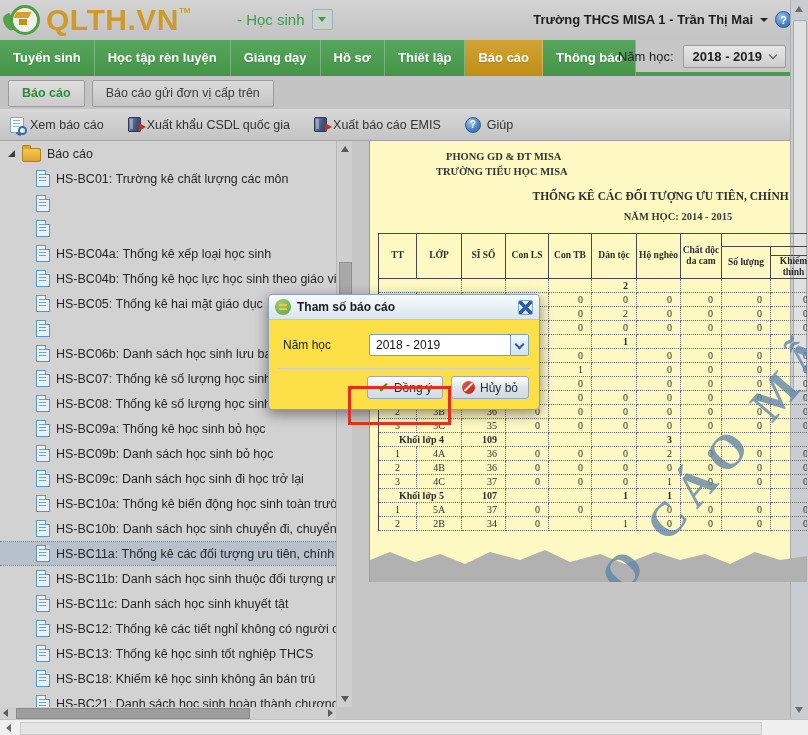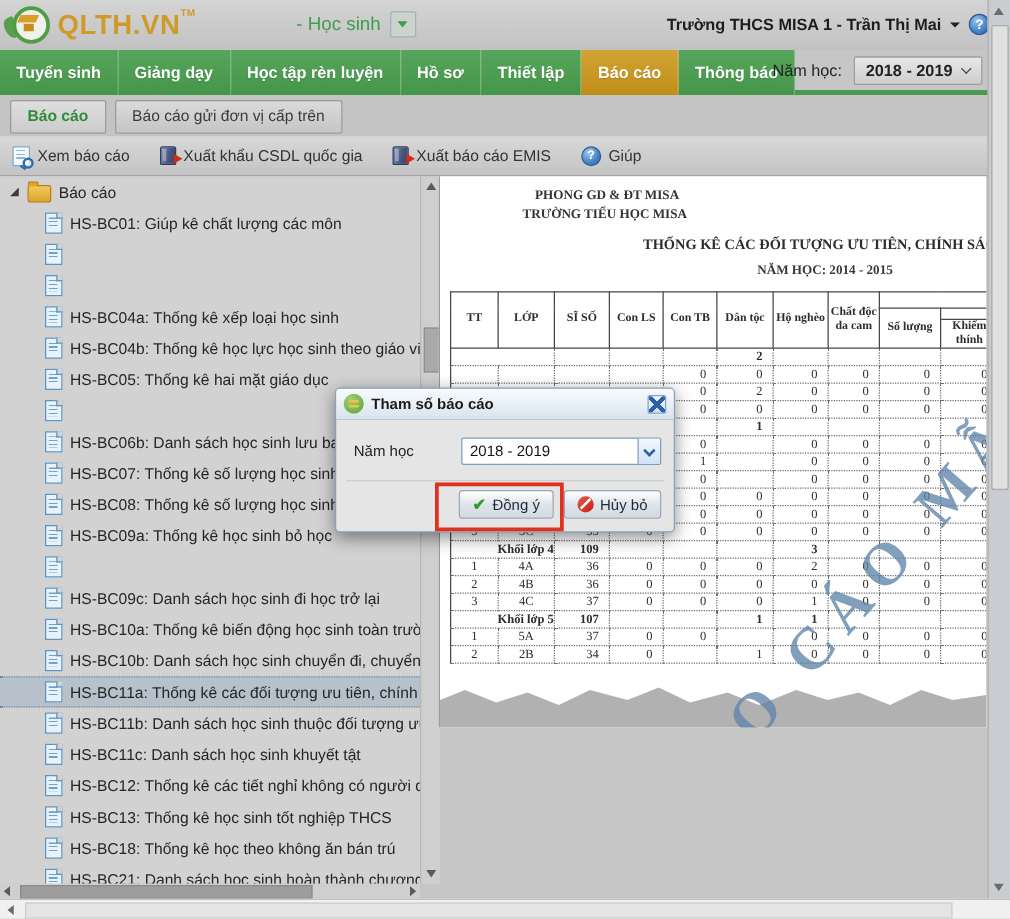--- a/index.html
+++ b/index.html
@@ -7,21 +7,21 @@
   .page{position:relative;width:808px;height:735px;background:#c6c6c6;overflow:hidden;}
 
   
   .topbar{position:absolute;left:0;top:0;width:100%;height:40px;background:linear-gradient(#d4d4d4,#c2c2c2);}
   .logo{position:absolute;left:6px;top:2px;display:flex;align-items:flex-start;}
   .logo-mark{position:relative;width:34px;height:34px;flex:none;}
   .logo-ring{position:absolute;left:4px;top:3px;width:24px;height:24px;border:3px solid #4f9e45;border-radius:50%;background:#eef2ea;}
   .logo-leaf{position:absolute;left:-2px;top:12px;width:10px;height:17px;background:#57a14b;border-radius:60% 10% 60% 60%;transform:rotate(-28deg);}
   .logo-cap{position:absolute;left:9px;top:10px;width:15px;height:6px;background:#d8a02a;transform:skewX(-25deg);}
   .logo-capbase{position:absolute;left:13px;top:17px;width:8px;height:6px;background:#c58d1d;}
-  .logo-text{font-size:22px;font-weight:bold;color:var(--logo_gold);letter-spacing:.5px;margin-left:6px;line-height:36px;}
+  .logo-text{font-size:30px;font-weight:bold;color:var(--logo_gold);letter-spacing:.5px;margin-left:6px;line-height:36px;}
   .logo-tm{font-size:8px;font-weight:bold;color:var(--logo_gold);margin-top:4px;text-align:right;}
   .module{position:absolute;left:237px;top:9px;display:flex;align-items:center;gap:7px;font-size:15px;color:var(--module_green);}
   .dd-btn{width:19px;height:19px;background:#ccd3cc;border:1px solid #9fb0c0;border-radius:2px;display:inline-flex;align-items:center;justify-content:center;}
   .tri-green{width:0;height:0;border-left:4px solid transparent;border-right:4px solid transparent;border-top:5px solid #3f9d4a;}
   .top-right{position:absolute;right:16px;top:11px;display:flex;align-items:center;gap:7px;}
   .school{font-size:13px;font-weight:bold;color:#1d1d1d;}
   .tri-dark{width:0;height:0;border-left:4px solid transparent;border-right:4px solid transparent;border-top:4px solid #222;}
   .help-circle{width:17px;height:17px;border-radius:50%;background:radial-gradient(circle at 35% 30%,#9cc4ec,#4a86c8 55%,#2f63a4);border:1px solid #2a5a96;color:#fff;font-size:11px;font-weight:bold;display:flex;align-items:center;justify-content:center;box-sizing:border-box;}
 
   
@@ -68,49 +68,49 @@
   .tree-vscroll{position:absolute;left:336px;top:0;width:16px;height:566px;background:#cfcfcf;border-left:1px solid #b8b8b8;box-sizing:border-box;}
   .arr-up{position:absolute;left:4px;top:5px;width:0;height:0;border-left:4px solid transparent;border-right:4px solid transparent;border-bottom:6px solid #5a5a5a;}
   .arr-dn{position:absolute;left:4px;bottom:5px;width:0;height:0;border-left:4px solid transparent;border-right:4px solid transparent;border-top:6px solid #5a5a5a;}
   .tv-thumb{position:absolute;left:2px;top:121px;width:11px;height:34px;background:#a9a9a9;border:1px solid #8f8f8f;}
   .tree-hscroll{position:absolute;left:0;top:566px;width:336px;height:12px;background:#cfcfcf;}
   .arr-l{position:absolute;left:3px;top:2px;width:0;height:0;border-top:4px solid transparent;border-bottom:4px solid transparent;border-right:5px solid #5a5a5a;}
   .arr-r{position:absolute;right:3px;top:2px;width:0;height:0;border-top:4px solid transparent;border-bottom:4px solid transparent;border-left:5px solid #5a5a5a;}
   .th-thumb{position:absolute;left:16px;top:1px;width:232px;height:9px;background:#9d9d9d;border:1px solid #8a8a8a;}
 
   
-  .preview{position:absolute;left:351px;top:0;width:437px;height:441px;background:#ffffff;border-left:1px solid #9a9a9a;overflow:hidden;}
+  .preview{position:absolute;left:369px;top:0;width:437px;height:441px;background:#fef9c3;border-left:1px solid #9a9a9a;overflow:hidden;}
   .rpt-org1{position:absolute;left:76px;top:10px;font-family:"Liberation Serif",serif;font-size:10.5px;font-weight:bold;color:#333;}
   .rpt-org2{position:absolute;left:66px;top:25px;font-family:"Liberation Serif",serif;font-size:10.5px;font-weight:bold;color:#333;}
   .rpt-title{position:absolute;left:8px;top:49px;width:600px;text-align:center;font-family:"Liberation Serif",serif;font-size:11.5px;font-weight:bold;color:#2d2d2d;}
   .rpt-sub{position:absolute;left:8px;top:70px;width:600px;text-align:center;font-family:"Liberation Serif",serif;font-size:10.5px;font-weight:bold;color:#3a3a3a;}
   .rpt{position:absolute;left:8px;top:92px;z-index:1;}
   table.rt{border-collapse:collapse;table-layout:fixed;width:455px;font-family:"Liberation Serif",serif;color:#2d2d2d;}
   table.rt thead th{border:1px solid #474747;font-size:9.5px;font-weight:bold;padding:0;line-height:1.15;vertical-align:middle;}
   table.rt th.g1{height:12px;}
   table.rt th.g2{height:8px;}
   table.rt tbody td{border:1px dotted #6e6e6e;font-size:10px;height:13px;padding:0 8px 0 0;text-align:right;white-space:nowrap;overflow:hidden;}
   table.rt tbody td:first-child{border-left:1px solid #474747;}
   table.rt tbody td.c{text-align:center;padding:0;}
-  table.rt tbody td.gl{text-align:right;padding:0 0 0 3px;font-weight:bold;}
+  table.rt tbody td.gl{text-align:center;padding:0 0 0 3px;font-weight:bold;}
   table.rt tr.group td{font-weight:bold;}
   .torn{position:absolute;left:0;top:405px;width:437px;height:36px;z-index:2;}
   .wm{position:absolute;left:183px;top:482px;transform:rotate(-49deg);transform-origin:0 50%;font-family:"Liberation Serif",serif;font-weight:bold;font-size:48px;letter-spacing:10px;color:var(--watermark_blue);opacity:.78;white-space:nowrap;z-index:3;}
 
   
   .page-vscroll{position:absolute;right:0;top:0;width:18px;height:719px;background:#c9cdd1;border-left:1px solid #adadad;box-sizing:border-box;}
   .pv-up{position:absolute;left:4px;top:6px;width:0;height:0;border-left:4px solid transparent;border-right:4px solid transparent;border-bottom:6px solid #6b6b6b;}
   .pv-dn{position:absolute;left:4px;bottom:6px;width:0;height:0;border-left:4px solid transparent;border-right:4px solid transparent;border-top:6px solid #6b6b6b;}
   .pv-thumb{position:absolute;left:2px;top:20px;width:12px;height:370px;background:#e0e0e0;border:1px solid #a8a8a8;border-radius:2px;}
   .page-hscroll{position:absolute;left:0;top:719px;width:808px;height:16px;background:#f0f0f0;border-top:1px solid #c2c2c2;box-sizing:border-box;}
   .ph-l{position:absolute;left:6px;top:4px;width:0;height:0;border-top:4px solid transparent;border-bottom:4px solid transparent;border-right:5px solid #6b6b6b;}
   .ph-thumb{position:absolute;left:20px;top:2px;width:740px;height:11px;background:#e4e4e4;border:1px solid #cccccc;}
 
   
-  .dialog{position:absolute;left:268px;top:310px;width:270px;height:114px;background:#e5e5e5;border:1px solid #8aa0b8;border-radius:4px;box-shadow:0 4px 14px rgba(0,0,0,.45);z-index:50;}
+  .dialog{position:absolute;left:268px;top:294px;width:270px;height:114px;background:#fde047;border:1px solid #8aa0b8;border-radius:4px;box-shadow:0 4px 14px rgba(0,0,0,.45);z-index:50;}
   .dlg-head{height:24px;background:linear-gradient(#f8fbfd,#d9e4ee);border-bottom:1px solid #bac9d8;border-radius:3px 3px 0 0;display:flex;align-items:center;padding:0 6px;gap:6px;}
   .dlg-ico{position:relative;width:16px;height:16px;border-radius:50%;background:radial-gradient(circle at 35% 30%,#9ed06e,#5ba33c);flex:none;}
   .dlg-ico::before{content:"";position:absolute;left:4px;top:5px;width:8px;height:2px;background:#f0c050;box-shadow:0 4px 0 #f0c050;}
   .dlg-title{font-weight:bold;font-size:12px;color:#1b1b1b;flex:1;}
   .dlg-close{width:15px;height:15px;border:1px solid #7fa6cd;border-radius:2px;flex:none;background:linear-gradient(45deg,transparent 41%,#2d5fa8 41%,#2d5fa8 59%,transparent 59%),linear-gradient(135deg,transparent 41%,#2d5fa8 41%,#2d5fa8 59%,transparent 59%),linear-gradient(#eef5fc,#cfe2f4);box-sizing:border-box;}
   .dlg-row{display:flex;align-items:center;padding:14px 10px 0 14px;}
   .dlg-label{width:86px;font-size:12px;color:#222;}
   .dlg-select{flex:1;height:22px;border:1px solid var(--dialog_border);background:#fff;display:flex;align-items:center;border-radius:2px;box-sizing:border-box;}
   .dlg-select .val{flex:1;padding-left:6px;font-size:12px;color:#111;}
   .dlg-select .btn{width:17px;height:100%;border-left:1px solid var(--dialog_border);background:linear-gradient(#f2f8fe,#cfe3f6);display:flex;align-items:center;justify-content:center;}
@@ -149,22 +149,22 @@
       <span class="school">Trường THCS MISA 1 - Trần Thị Mai</span>
       <span class="tri-dark"></span>
       <span class="help-circle">?</span>
     </div>
   </div>
 
   <div class="navbar"></div>
   <div class="nav-underline"></div>
   <div id="nav-tabs">
       <div class="nav-tab">Tuyển sinh</div>
+      <div class="nav-tab">Học tập rèn luyện</div>
       <div class="nav-tab">Giảng dạy</div>
-      <div class="nav-tab">Học tập rèn luyện</div>
       <div class="nav-tab">Hồ sơ</div>
       <div class="nav-tab">Thiết lập</div>
       <div class="nav-tab active">Báo cáo</div>
       <div class="nav-tab">Thông báo</div>
     </div>
   <div class="nav-right">
     <span class="ny-label">Năm học:</span>
     <span class="ny-select">
       <span>2018 - 2019</span>
       <i class="chev"></i>
@@ -197,21 +197,21 @@
   <div class="main">
     <div class="tree">
       <div class="tree-root">
         <span class="expander"></span>
         <span class="folder"></span>
         <span>Báo cáo</span>
       </div>
       <div id="tree-items">
           <div class="titem">
             <span class="doc"></span>
-            <span>HS-BC01: Giúp kê chất lượng các môn</span>
+            <span>HS-BC01: Trường kê chất lượng các môn</span>
           </div>
           <div class="titem">
             <span class="doc"></span>
           </div>
           <div class="titem">
             <span class="doc"></span>
           </div>
           <div class="titem">
             <span class="doc"></span>
             <span>HS-BC04a: Thống kê xếp loại học sinh</span>
@@ -238,20 +238,21 @@
           <div class="titem">
             <span class="doc"></span>
             <span>HS-BC08: Thống kê số lượng học sinh th</span>
           </div>
           <div class="titem">
             <span class="doc"></span>
             <span>HS-BC09a: Thống kê học sinh bỏ học</span>
           </div>
           <div class="titem">
             <span class="doc"></span>
+            <span>HS-BC09b: Danh sách học sinh bỏ học</span>
           </div>
           <div class="titem">
             <span class="doc"></span>
             <span>HS-BC09c: Danh sách học sinh đi học trở lại</span>
           </div>
           <div class="titem">
             <span class="doc"></span>
             <span>HS-BC10a: Thống kê biến động học sinh toàn trường</span>
           </div>
           <div class="titem">
@@ -273,21 +274,21 @@
           <div class="titem">
             <span class="doc"></span>
             <span>HS-BC12: Thống kê các tiết nghỉ không có người dạy</span>
           </div>
           <div class="titem">
             <span class="doc"></span>
             <span>HS-BC13: Thống kê học sinh tốt nghiệp THCS</span>
           </div>
           <div class="titem">
             <span class="doc"></span>
-            <span>HS-BC18: Thống kê học theo không ăn bán trú</span>
+            <span>HS-BC18: Khiếm kê học sinh không ăn bán trú</span>
           </div>
           <div class="titem">
             <span class="doc"></span>
             <span>HS-BC21: Danh sách học sinh hoàn thành chương trình</span>
           </div>
         </div>
     </div>
     <div class="tree-vscroll">
       <span class="arr-up"></span>
       <span class="tv-thumb"></span>

